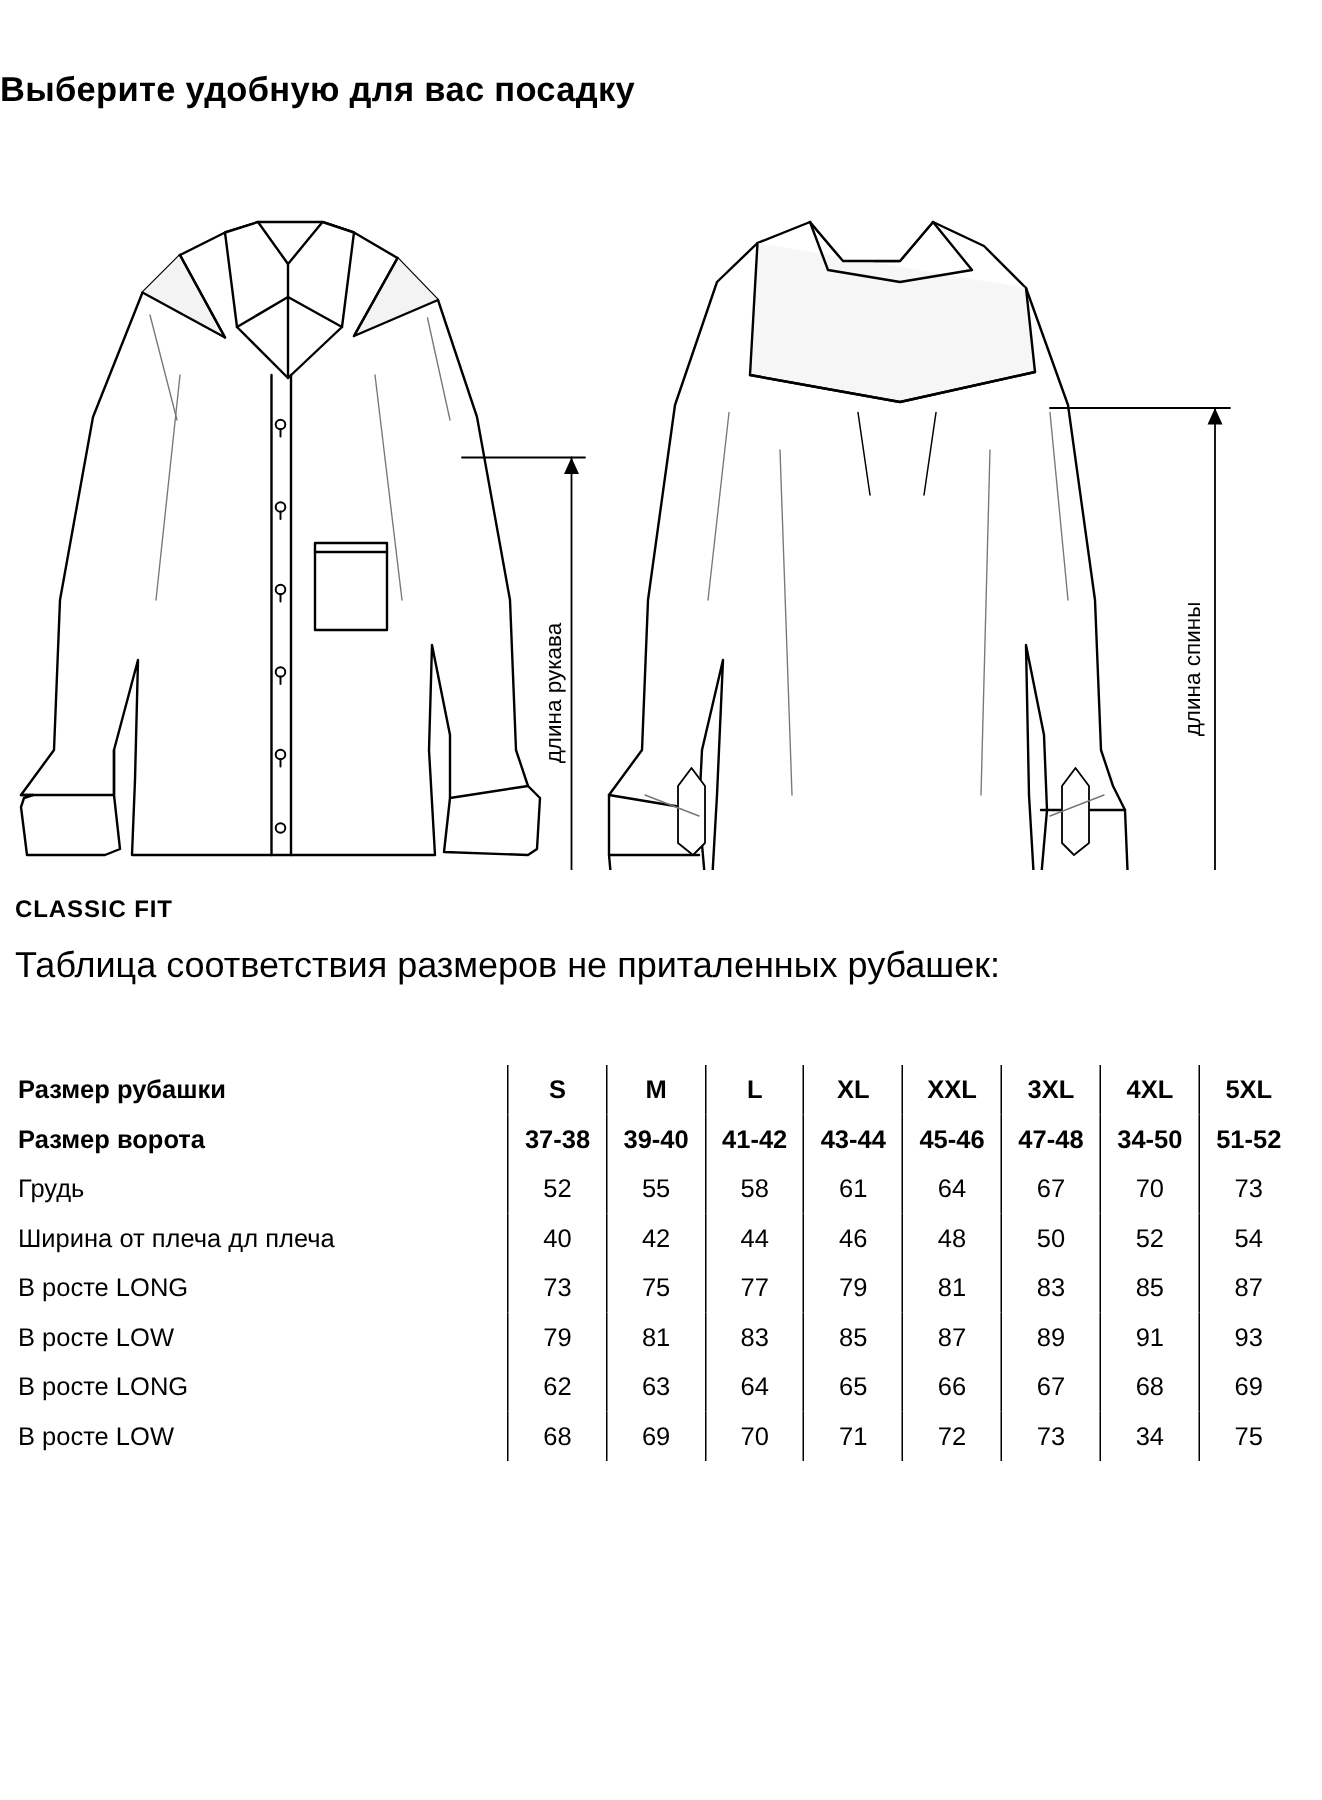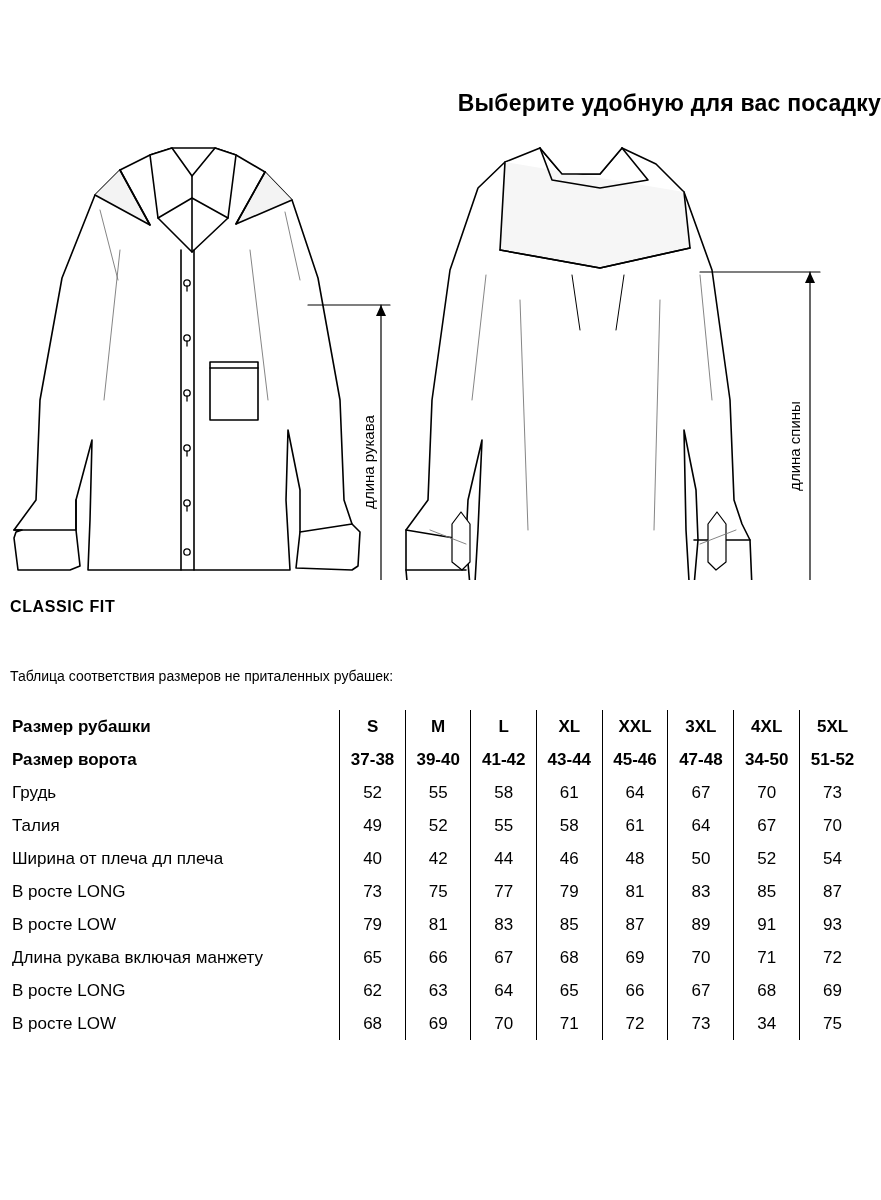--- a/index.html
+++ b/index.html
@@ -18,46 +18,45 @@
   .page {
     position: relative;
     width: 881px;
     height: 1200px;
   }
   .title {
     position: absolute;
     top: 46px;
     left: 0;
     width: 881px;
-    text-align: right;
+    text-align: left;
     font-size: 23px;
     font-weight: bold;
     letter-spacing: 0.2px;
-    margin-top: 44px;
   }
   .illustration {
     position: absolute;
     top: 100px;
     left: 0;
     width: 881px;
     height: 480px;
   }
   .fit-name {
     position: absolute;
     top: 598px;
     left: 10px;
     font-size: 16px;
     font-weight: bold;
     letter-spacing: 0.6px;
   }
   .subtitle {
     position: absolute;
-    top: 668px;
+    top: 630px;
     left: 10px;
-    font-size: 14px;
+    font-size: 24px;
   }
   .table-wrap {
     position: absolute;
     top: 710px;
     left: 10px;
     width: 860px;
   }
   table.sizes {
     border-collapse: collapse;
     width: 855px;
@@ -255,31 +254,20 @@
             <td class="datacell">52</td>
             <td class="datacell">55</td>
             <td class="datacell">58</td>
             <td class="datacell">61</td>
             <td class="datacell">64</td>
             <td class="datacell">67</td>
             <td class="datacell">70</td>
             <td class="datacell">73</td>
           </tr>
           <tr>
-            <td class="rowlabel">Талия</td>
-            <td class="datacell">49</td>
-            <td class="datacell">52</td>
-            <td class="datacell">55</td>
-            <td class="datacell">58</td>
-            <td class="datacell">61</td>
-            <td class="datacell">64</td>
-            <td class="datacell">67</td>
-            <td class="datacell">70</td>
-          </tr>
-          <tr>
             <td class="rowlabel">Ширина от плеча дл плеча</td>
             <td class="datacell">40</td>
             <td class="datacell">42</td>
             <td class="datacell">44</td>
             <td class="datacell">46</td>
             <td class="datacell">48</td>
             <td class="datacell">50</td>
             <td class="datacell">52</td>
             <td class="datacell">54</td>
           </tr>
@@ -299,31 +287,20 @@
             <td class="datacell">79</td>
             <td class="datacell">81</td>
             <td class="datacell">83</td>
             <td class="datacell">85</td>
             <td class="datacell">87</td>
             <td class="datacell">89</td>
             <td class="datacell">91</td>
             <td class="datacell">93</td>
           </tr>
           <tr>
-            <td class="rowlabel">Длина рукава включая манжету</td>
-            <td class="datacell">65</td>
-            <td class="datacell">66</td>
-            <td class="datacell">67</td>
-            <td class="datacell">68</td>
-            <td class="datacell">69</td>
-            <td class="datacell">70</td>
-            <td class="datacell">71</td>
-            <td class="datacell">72</td>
-          </tr>
-          <tr>
             <td class="rowlabel">В росте LONG</td>
             <td class="datacell">62</td>
             <td class="datacell">63</td>
             <td class="datacell">64</td>
             <td class="datacell">65</td>
             <td class="datacell">66</td>
             <td class="datacell">67</td>
             <td class="datacell">68</td>
             <td class="datacell">69</td>
           </tr>

